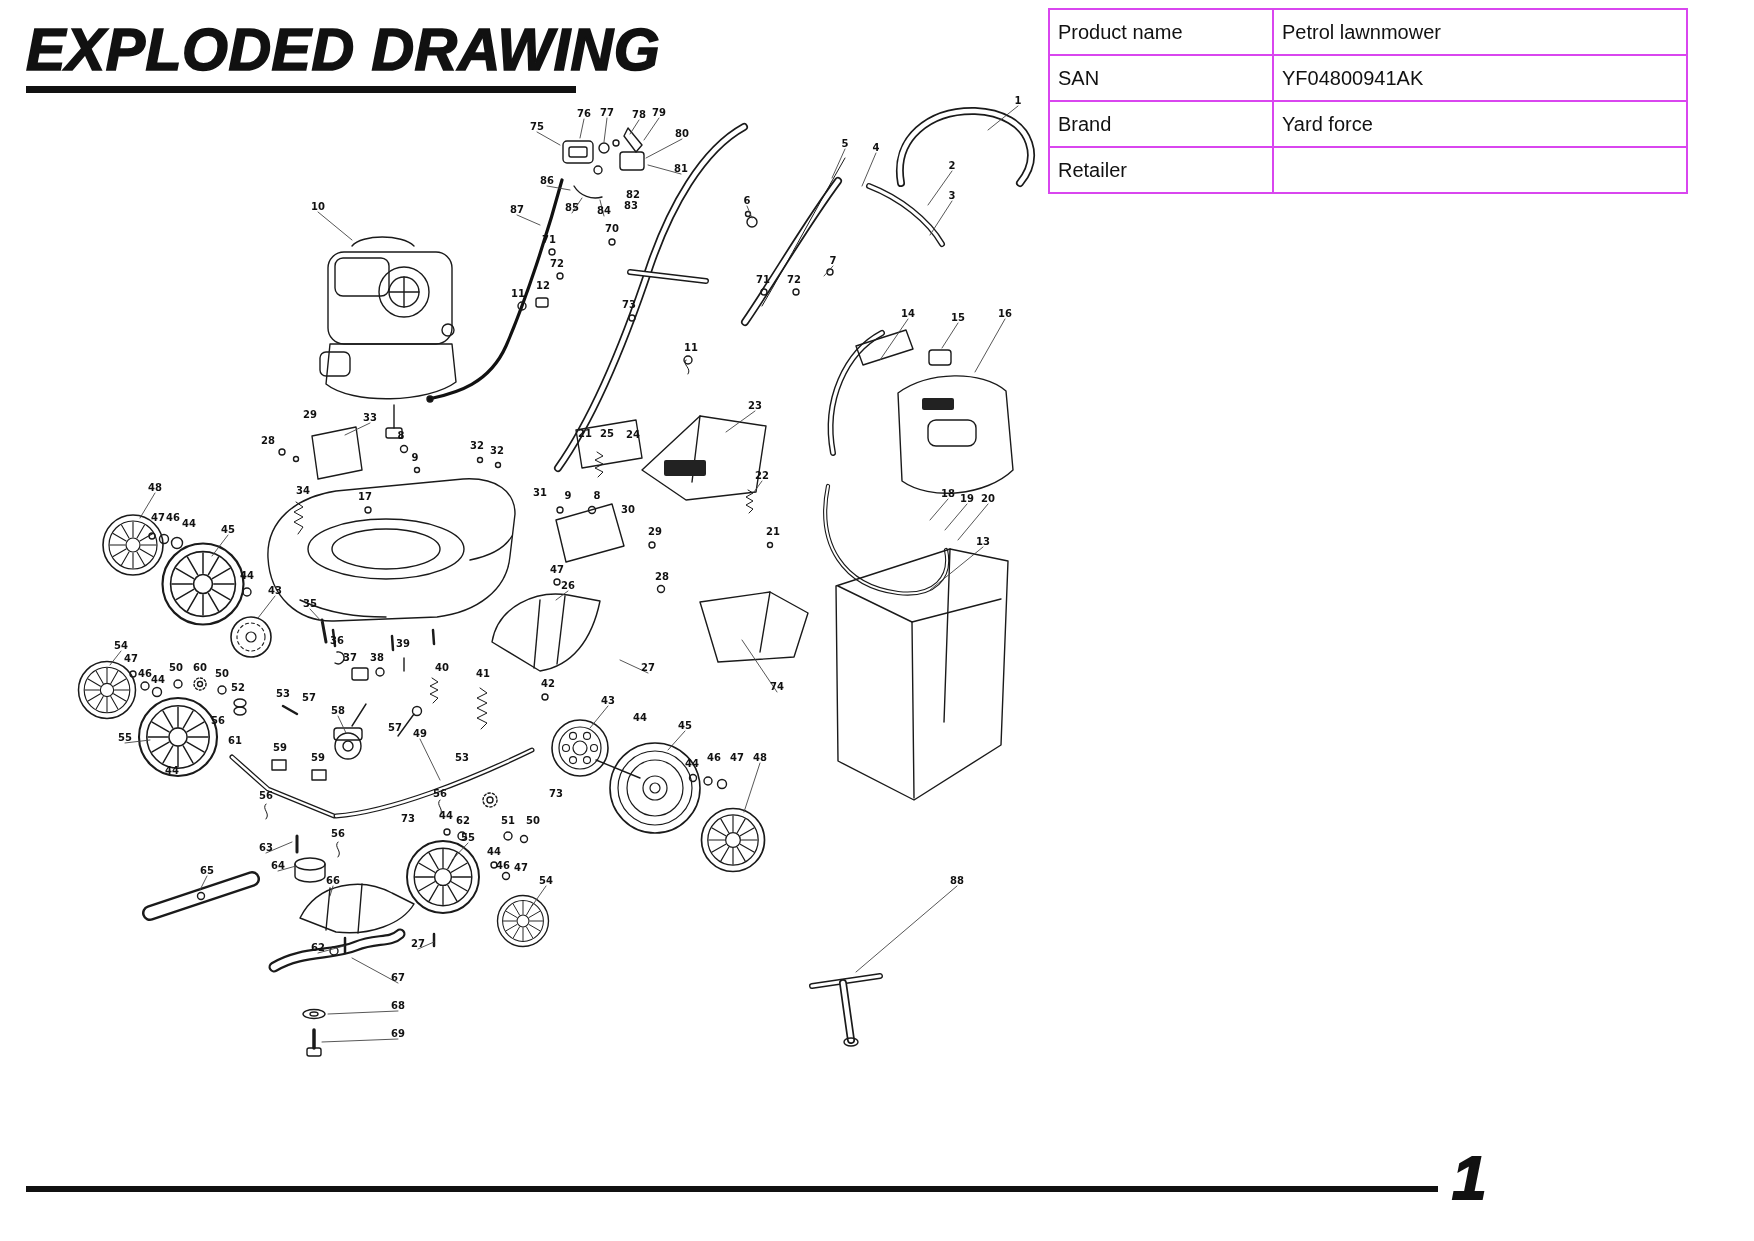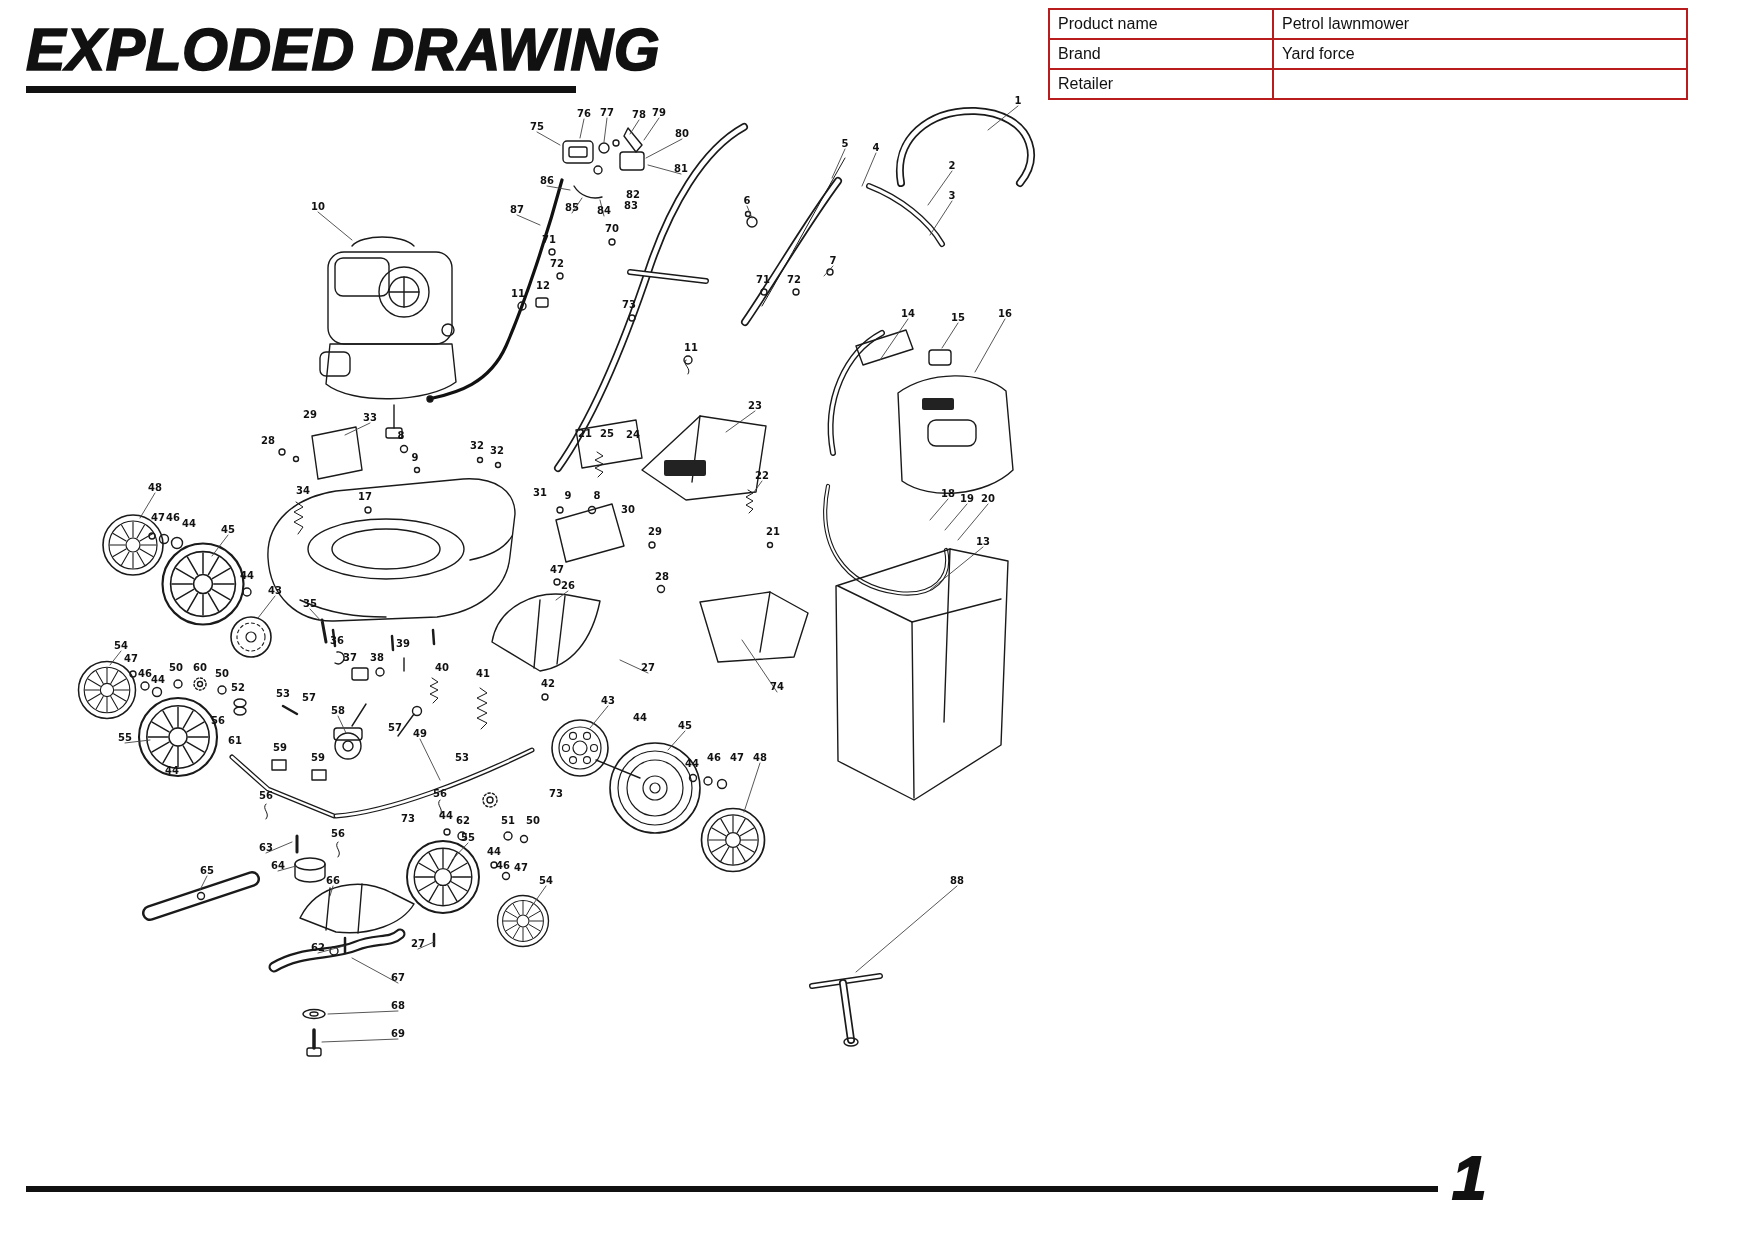--- a/index.html
+++ b/index.html
@@ -8,21 +8,21 @@
     font-family:"Liberation Sans",sans-serif;color:#111;overflow:hidden;margin:0 auto;
   }
   .page-title{
     position:absolute;left:26px;top:16px;
     font-size:59px;font-weight:bold;font-style:italic;letter-spacing:.5px;
     -webkit-text-stroke:1.6px #111;color:#111;white-space:nowrap;
   }
   .title-rule{position:absolute;left:26px;top:86px;width:550px;height:7px;background:#111;}
   .info-table{position:absolute;left:1048px;top:8px;border-collapse:collapse;background:#fff;}
   .info-table td{
-    border:2px solid #b91c1c;font-size:16px;line-height:1.15;padding:2px 8px;
+    border:2px solid #d946ef;font-size:20px;line-height:1.15;padding:10px 8px;
     height:24px;white-space:nowrap;vertical-align:middle;
   }
   .info-table td.cell-label{width:206px;}
   .info-table td.cell-value{width:396px;}
   .drawing-svg{position:absolute;left:0;top:0;width:1754px;height:1241px;}
   .footer-rule{position:absolute;left:26px;top:1186px;width:1412px;height:6px;background:#111;}
   .page-number{
     position:absolute;left:1452px;top:1142px;font-size:62px;font-weight:bold;font-style:italic;
     -webkit-text-stroke:2px #111;color:#111;
   }
@@ -501,20 +501,24 @@
   <div class="page-title">EXPLODED DRAWING</div>
   <div class="title-rule"></div>
 
   <table class="info-table">
     <tbody>
         <tr>
           <td class="cell-label">Product name</td>
           <td class="cell-value">Petrol lawnmower</td>
         </tr>
         <tr>
+          <td class="cell-label">SAN</td>
+          <td class="cell-value">YF04800941AK</td>
+        </tr>
+        <tr>
           <td class="cell-label">Brand</td>
           <td class="cell-value">Yard force</td>
         </tr>
         <tr>
           <td class="cell-label">Retailer</td>
           <td class="cell-value"></td>
         </tr>
       </tbody>
   </table>
 

